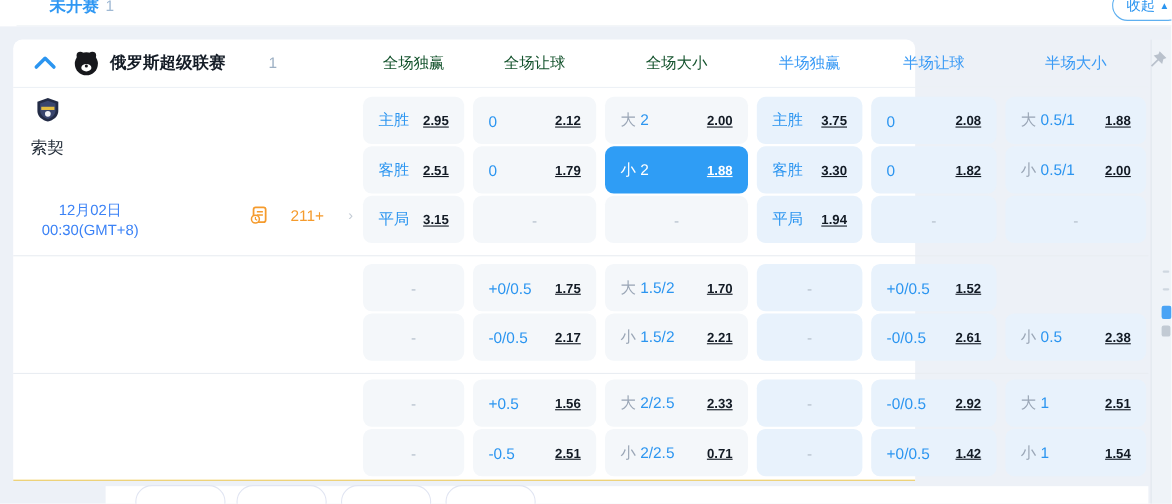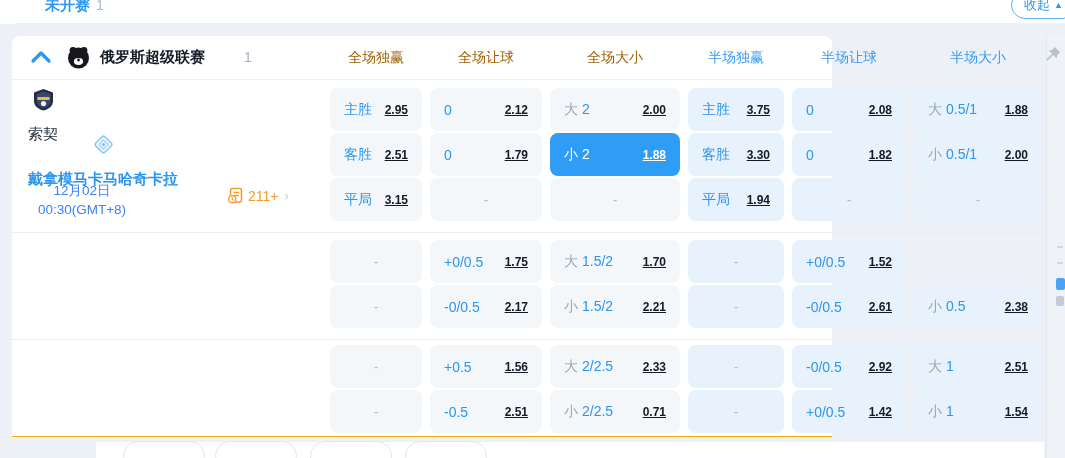--- a/index.html
+++ b/index.html
@@ -31,29 +31,29 @@
   
   .card { position:absolute; left:12px; top:36px; width:820px; height:401px; background:#fff;
     border-radius:8px 8px 0 0; border-bottom:1px solid #eab308; }
   .league-header { position:absolute; left:0; top:0; width:1032px; height:44px; border-bottom:1px solid #edf1f6; cursor:pointer; }
   .chevron-up { position:absolute; left:18px; top:12px; width:22px; height:20px; }
   .league-logo { position:absolute; left:54px; top:9px; width:25px; height:25px; }
   .league-name { position:absolute; left:88px; top:12px; font-size:15px; font-weight:700; color:#141c26; }
   .league-count { position:absolute; left:232px; top:13px; font-size:14px; color:#9db0c4; }
   .colheads { position:absolute; left:318px; top:0; width:712px; height:44px; display:grid;
     grid-template-columns:92px 112px 130px 96px 114px 128px; column-gap:8px; align-items:center; }
-  .colhead { text-align:center; font-size:14px; color:#a16207; }
+  .colhead { text-align:center; font-size:14px; color:#14532d; }
   .colhead.half { color:#3b9bf5; }
   
   .team-row { position:absolute; left:16px; height:43px; display:flex; align-items:center; gap:14px;flex-direction:column; }
   .team-logo { width:23px; height:23px; flex:0 0 auto; }
   .team-name { font-size:15px; color:#26303c; }
   .team-name.away { color:#2b95f0; font-weight:700; }
   .match-date { position:absolute; left:0; top:146px; width:140px; text-align:center; font-size:13.5px; color:#3b82f6; line-height:1.4; }
-  .markets { position:absolute; left:215px; top:151px; display:flex; align-items:center; gap:4px; cursor:pointer; }
+  .markets { position:absolute; left:215px; top:151px; display:flex; align-items:center; gap:20px; cursor:pointer; }
   .markets .num { font-size:14px; color:#f59b2d; }
   .markets .chev { font-size:13px; color:#c3cbd5; margin-left:2px; }
   
   .odds-grid { position:absolute; left:318px; top:0; width:712px; }
   .odds-block { position:absolute; left:0; width:712px; }
   .odds-row { display:grid; grid-template-columns:92px 112px 130px 96px 114px 128px; column-gap:8px; margin-bottom:2px; }
   .cell { height:43px; border-radius:8px; background:#f4f7fa; display:flex; align-items:center;
     justify-content:space-between; padding:0 14px; cursor:pointer;text-align:center; }
   .cell.half { background:#e8f2fc; }
   .cell .lbl { font-size:14px; color:#2b95f0; white-space:nowrap; }
@@ -108,28 +108,20 @@
   <div class="team-row" style="top:52px;">
     <svg class="team-logo" viewBox="0 0 23 23">
       <path d="M11.5 1 L21 4.5 V13 C21 18 16.5 21.5 11.5 22.5 C6.5 21.5 2 18 2 13 V4.5 Z" fill="#232c46"></path>
       <path d="M11.5 3.5 L18.5 6 V12.5 C18.5 16.5 15 19.3 11.5 20.2 C8 19.3 4.5 16.5 4.5 12.5 V6 Z" fill="#39466e"></path>
       <path d="M5.5 9 h12 v3 h-12 z" fill="#e3bd3f"></path>
       <circle cx="11.5" cy="15.5" r="2.6" fill="#f2f3f5"></circle>
     </svg>
     <span class="team-name">索契</span>
   </div>
 
-  <div class="team-row" style="top:97px;">
-    <svg class="team-logo" viewBox="0 0 23 23">
-      <rect x="5" y="5" width="13" height="13" rx="2" transform="rotate(45 11.5 11.5)" fill="#eaf4fd" stroke="#8cc6f2" stroke-width="1.4"></rect>
-      <rect x="8.2" y="8.2" width="6.6" height="6.6" rx="1" transform="rotate(45 11.5 11.5)" fill="none" stroke="#9bcdf4" stroke-width="1.1"></rect>
-      <circle cx="11.5" cy="11.5" r="1.5" fill="#7db9ec"></circle>
-    </svg>
-    <span class="team-name away">戴拿模马卡马哈奇卡拉</span>
-  </div>
 
   <div class="match-date">
     <div>12月02日</div>
     <div>00:30(GMT+8)</div>
   </div>
 
   <div class="markets">
     <svg width="17" height="17" viewBox="0 0 17 17">
       <rect x="3.5" y="1.5" width="11" height="13.5" rx="2" fill="none" stroke="#f59b2d" stroke-width="1.6"></rect>
       <line x1="6.5" y1="5.5" x2="12" y2="5.5" stroke="#f59b2d" stroke-width="1.4"></line>

